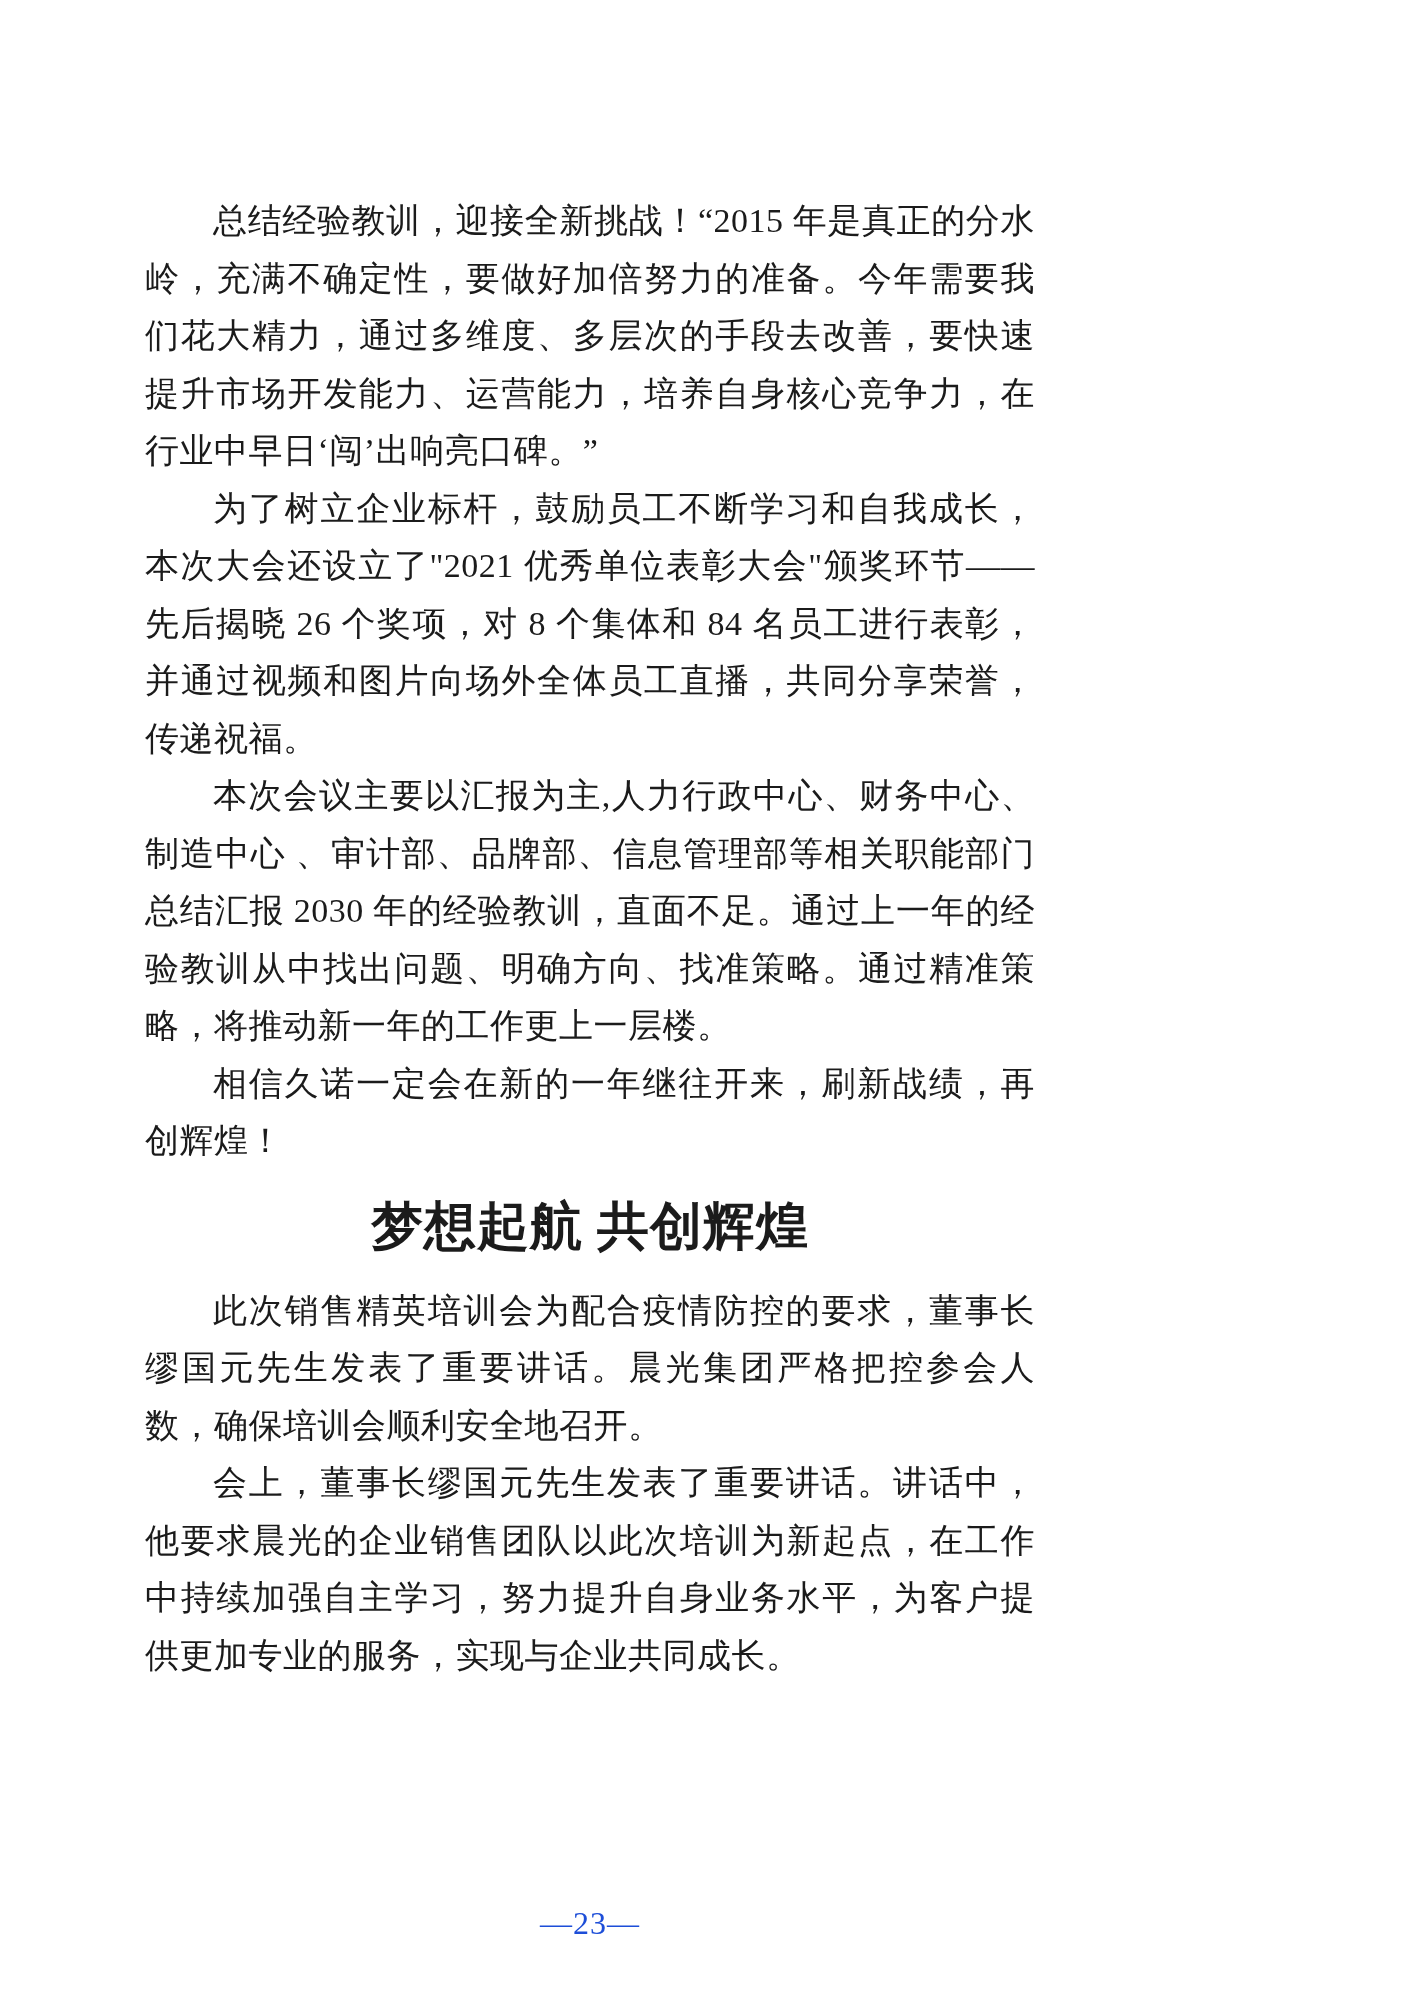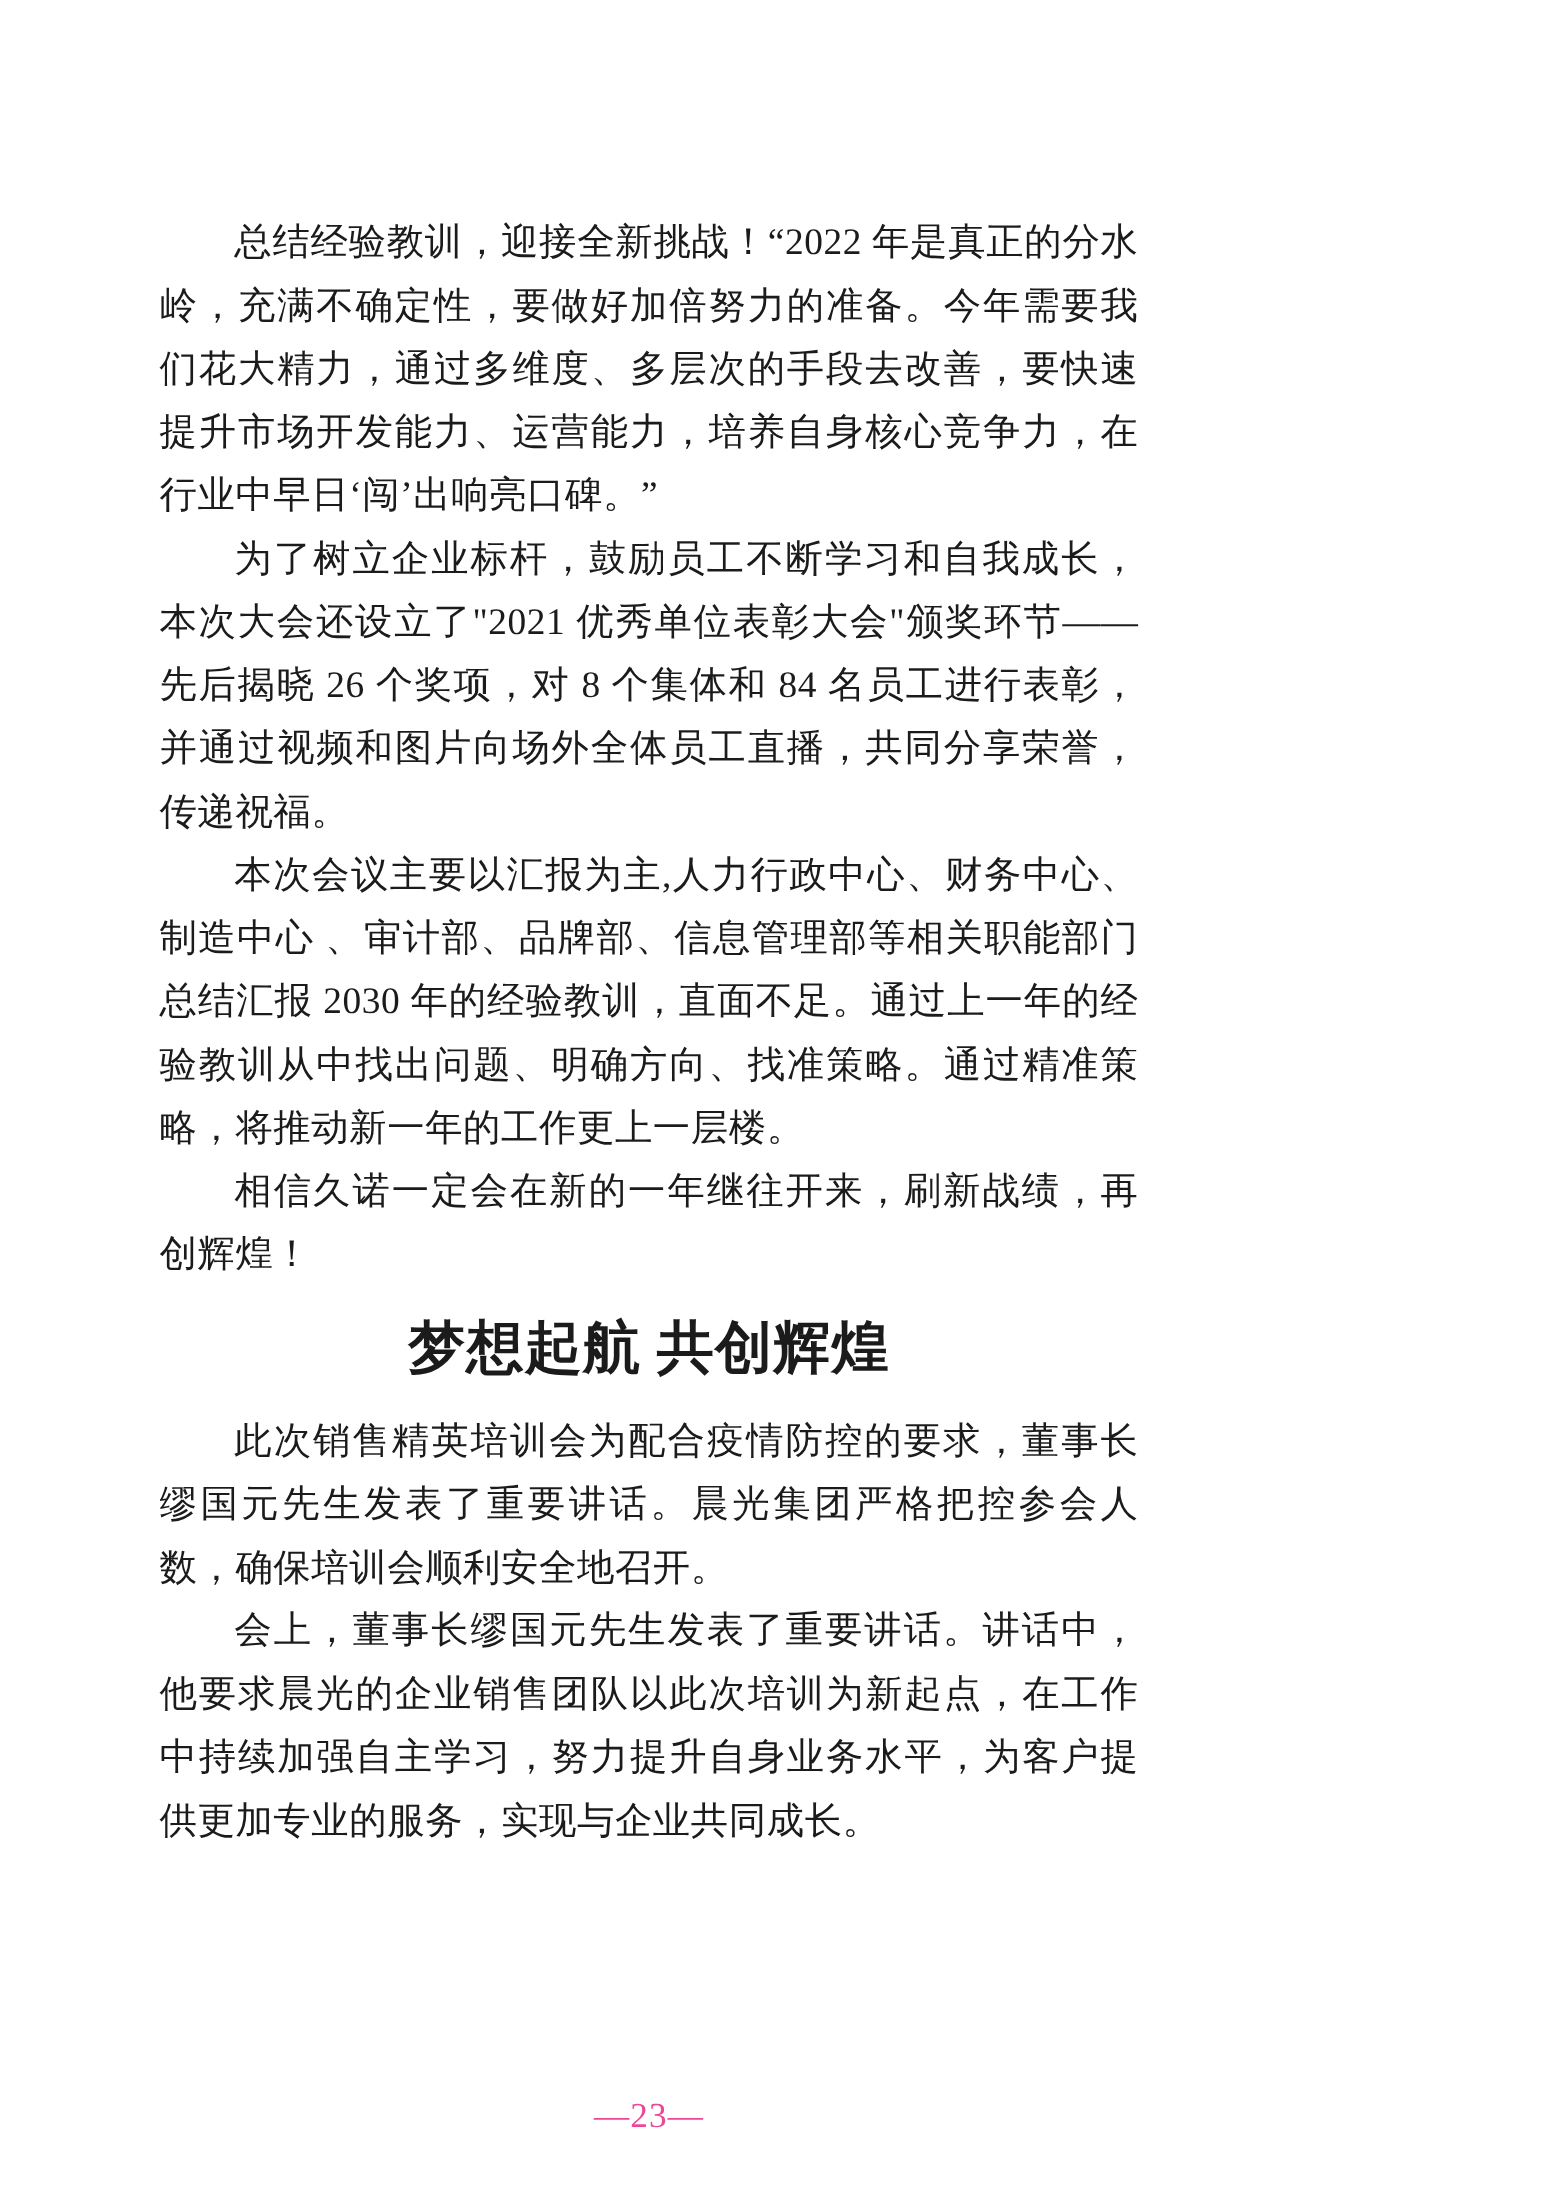--- a/index.html
+++ b/index.html
@@ -45,32 +45,32 @@
     margin-bottom: 24px;
     letter-spacing: 1px;
   }
   .page-number {
     position: absolute;
     top: 1905px;
     left: 145px;
     width: 890px;
     text-align: center;
     font-size: 32px;
-    color: #ec4899;
+    color: #1d4ed8;
     letter-spacing: 1px;
   }
 </style>
 </head>
 <body>
 
 <div class="page">
   <div class="content">
 
     <section class="body-text">
-      <p>总结经验教训，迎接全新挑战！“2022 年是真正的分水岭，充满不确定性，要做好加倍努力的准备。今年需要我们花大精力，通过多维度、多层次的手段去改善，要快速提升市场开发能力、运营能力，培养自身核心竞争力，在行业中早日‘闯’出响亮口碑。”</p>
+      <p>总结经验教训，迎接全新挑战！“2015 年是真正的分水岭，充满不确定性，要做好加倍努力的准备。今年需要我们花大精力，通过多维度、多层次的手段去改善，要快速提升市场开发能力、运营能力，培养自身核心竞争力，在行业中早日‘闯’出响亮口碑。”</p>
       <p>为了树立企业标杆，鼓励员工不断学习和自我成长，本次大会还设立了"2021 优秀单位表彰大会"颁奖环节——先后揭晓 26 个奖项，对 8 个集体和 84 名员工进行表彰，并通过视频和图片向场外全体员工直播，共同分享荣誉，传递祝福。</p>
       <p>本次会议主要以汇报为主,人力行政中心、财务中心、制造中心 、审计部、品牌部、信息管理部等相关职能部门总结汇报 2030 年的经验教训，直面不足。通过上一年的经验教训从中找出问题、明确方向、找准策略。通过精准策略，将推动新一年的工作更上一层楼。</p>
       <p>相信久诺一定会在新的一年继往开来，刷新战绩，再创辉煌！</p>
     </section>
 
     <h1 class="article-title">梦想起航 共创辉煌</h1>
 
     <section class="body-text">
       <p>此次销售精英培训会为配合疫情防控的要求，董事长缪国元先生发表了重要讲话。晨光集团严格把控参会人数，确保培训会顺利安全地召开。</p>
       <p>会上，董事长缪国元先生发表了重要讲话。讲话中，他要求晨光的企业销售团队以此次培训为新起点，在工作中持续加强自主学习，努力提升自身业务水平，为客户提供更加专业的服务，实现与企业共同成长。</p>

